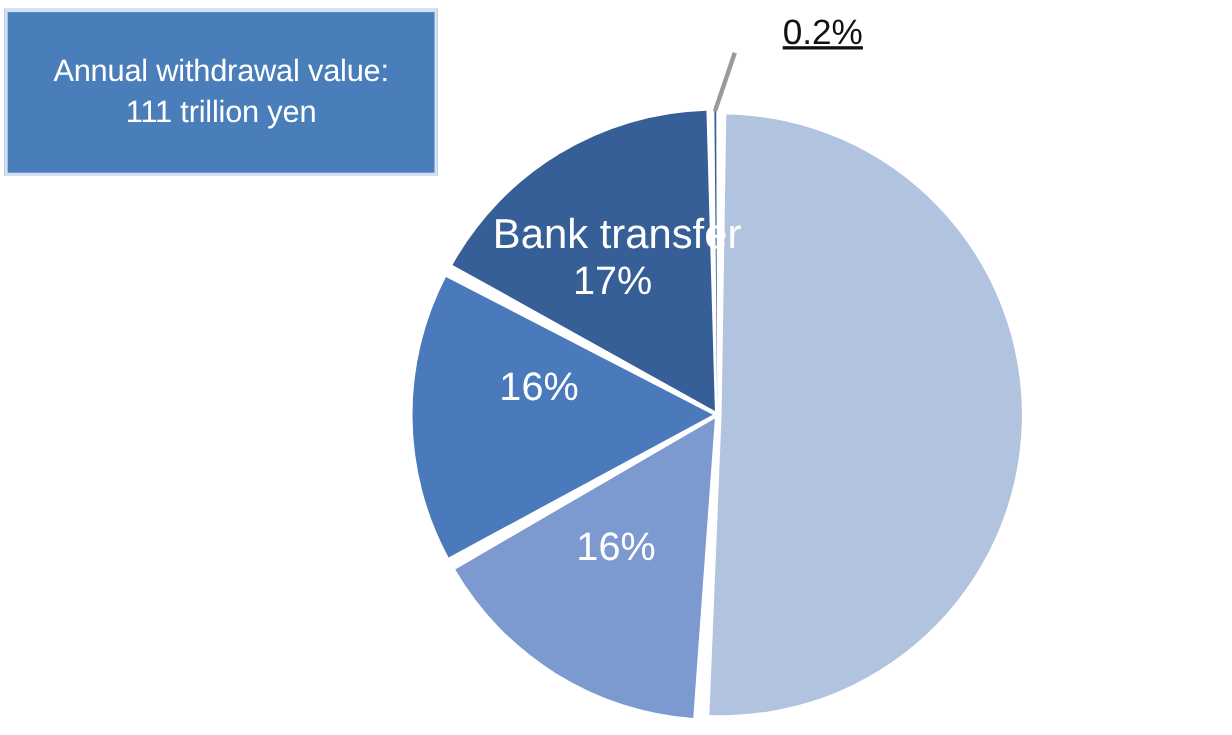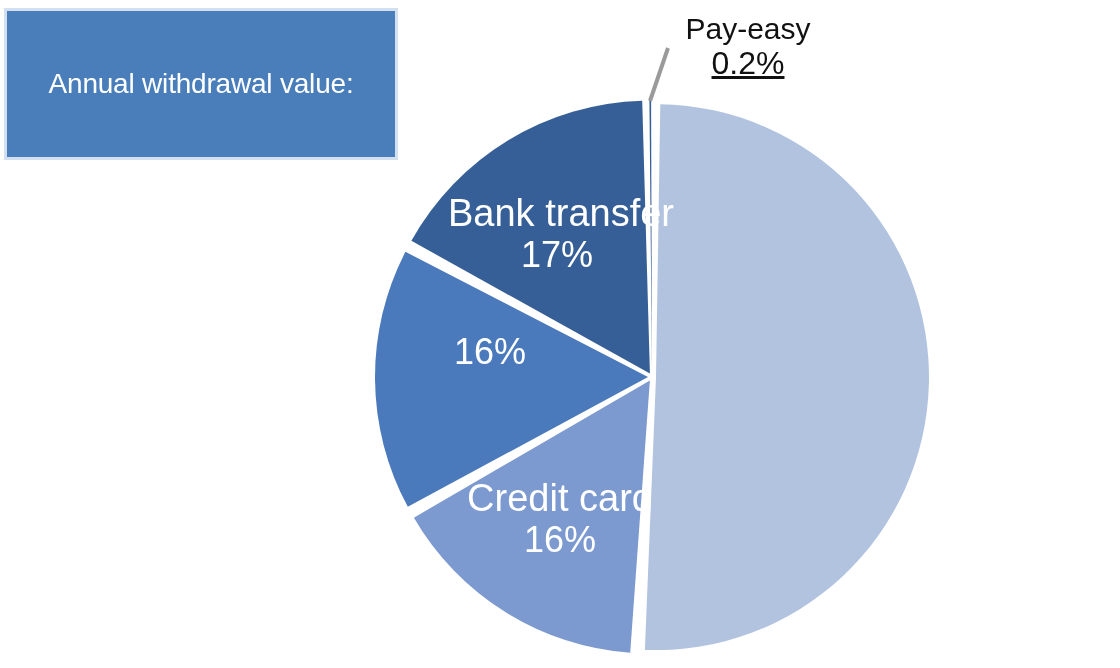--- a/index.html
+++ b/index.html
@@ -107,35 +107,34 @@
       <path fill="#355F96" d="M 649.92 373.58 L 411.39 240.80 A 273 273 0 0 1 642.21 100.69 Z"></path>
 
       <path fill="#355F96" d="M 651.97 373.00 L 649.43 100.01 A 273 273 0 0 1 651.10 100.00 Z"></path>
 
       <line x1="650" y1="101" x2="668" y2="48" stroke="#9A9A9A" stroke-width="4"></line>
     </svg>
   </div>
 
   <div id="info-box">
     <span class="line">Annual withdrawal value:</span>
+    <span class="line">111 trillion yen</span>
   </div>
 
 
   <div class="slice-label label-white" id="label-credit-card">
-    <span class="name">Credit card</span>
     <span class="pct">16%</span>
   </div>
 
   <div class="slice-label label-white" id="label-direct-debit">
     <span class="pct">16%</span>
   </div>
 
   <div class="slice-label label-white" id="label-bank-transfer">
     <span class="name">Bank transfer</span>
     <span class="pct">17%</span>
   </div>
 
   <div class="slice-label label-black" id="label-pay-easy">
-    <span class="name">Pay-easy</span>
     <span class="pct">0.2%</span>
   </div>
 
 </div>
 
 </body></html>

